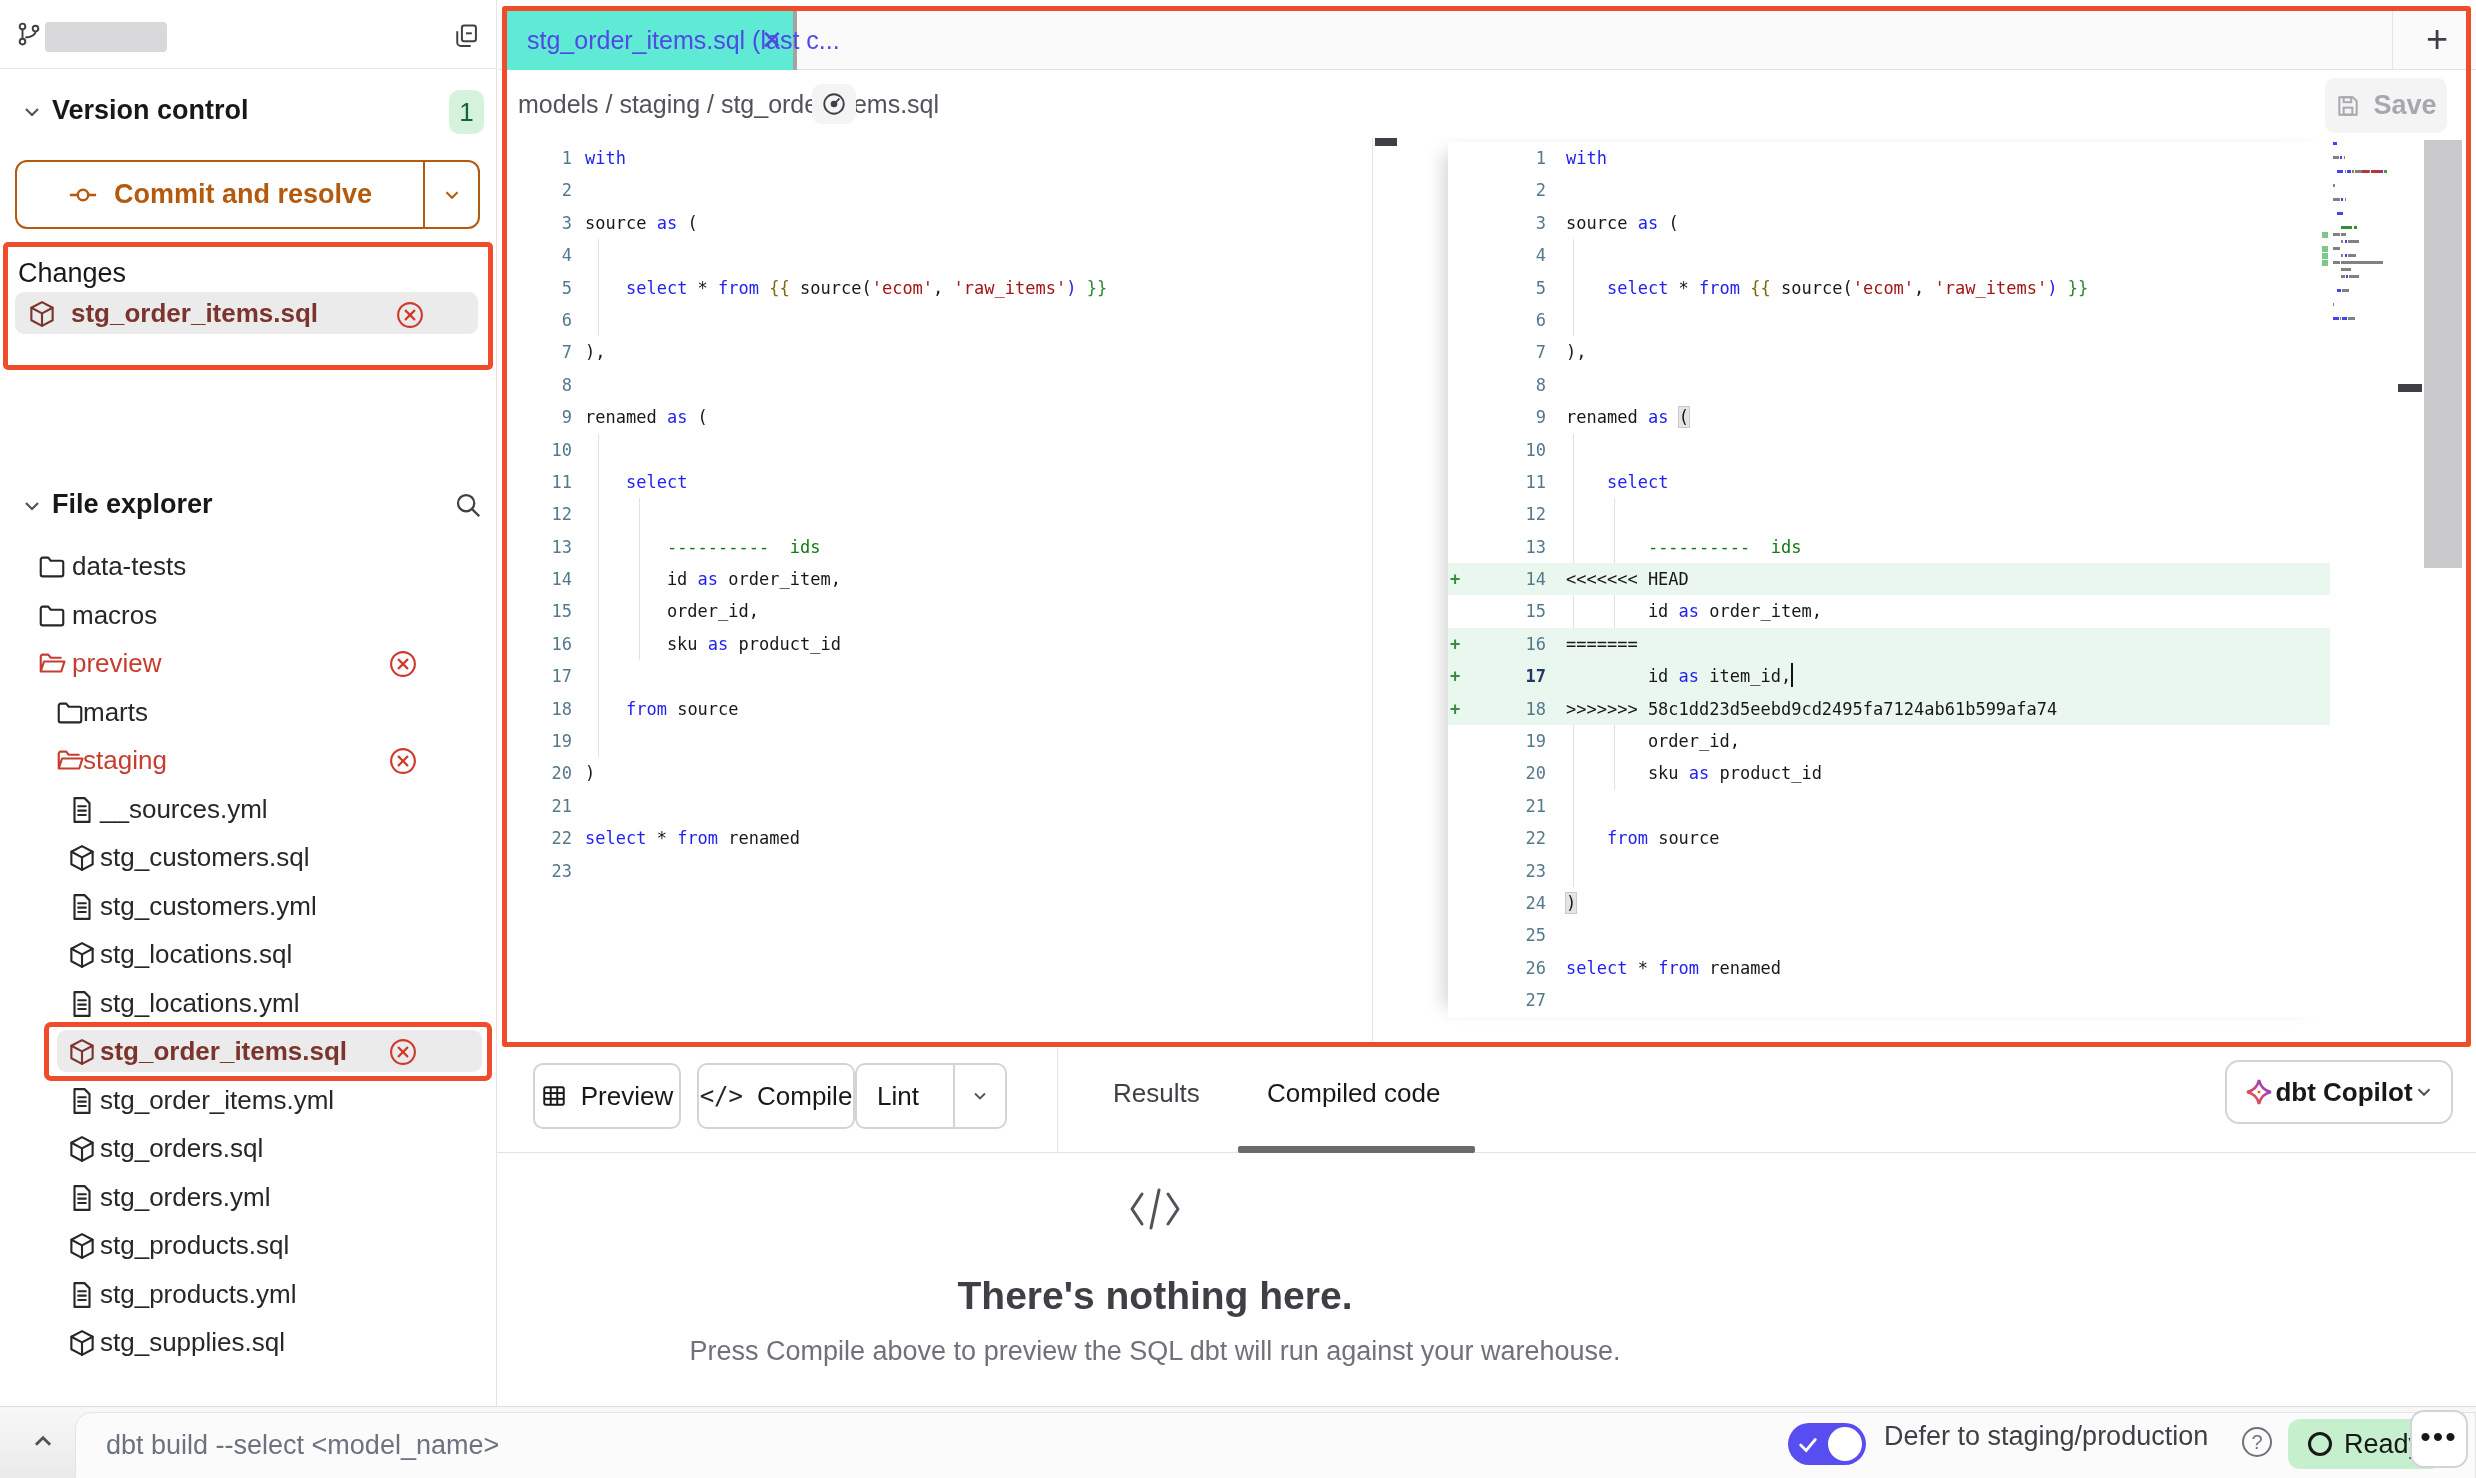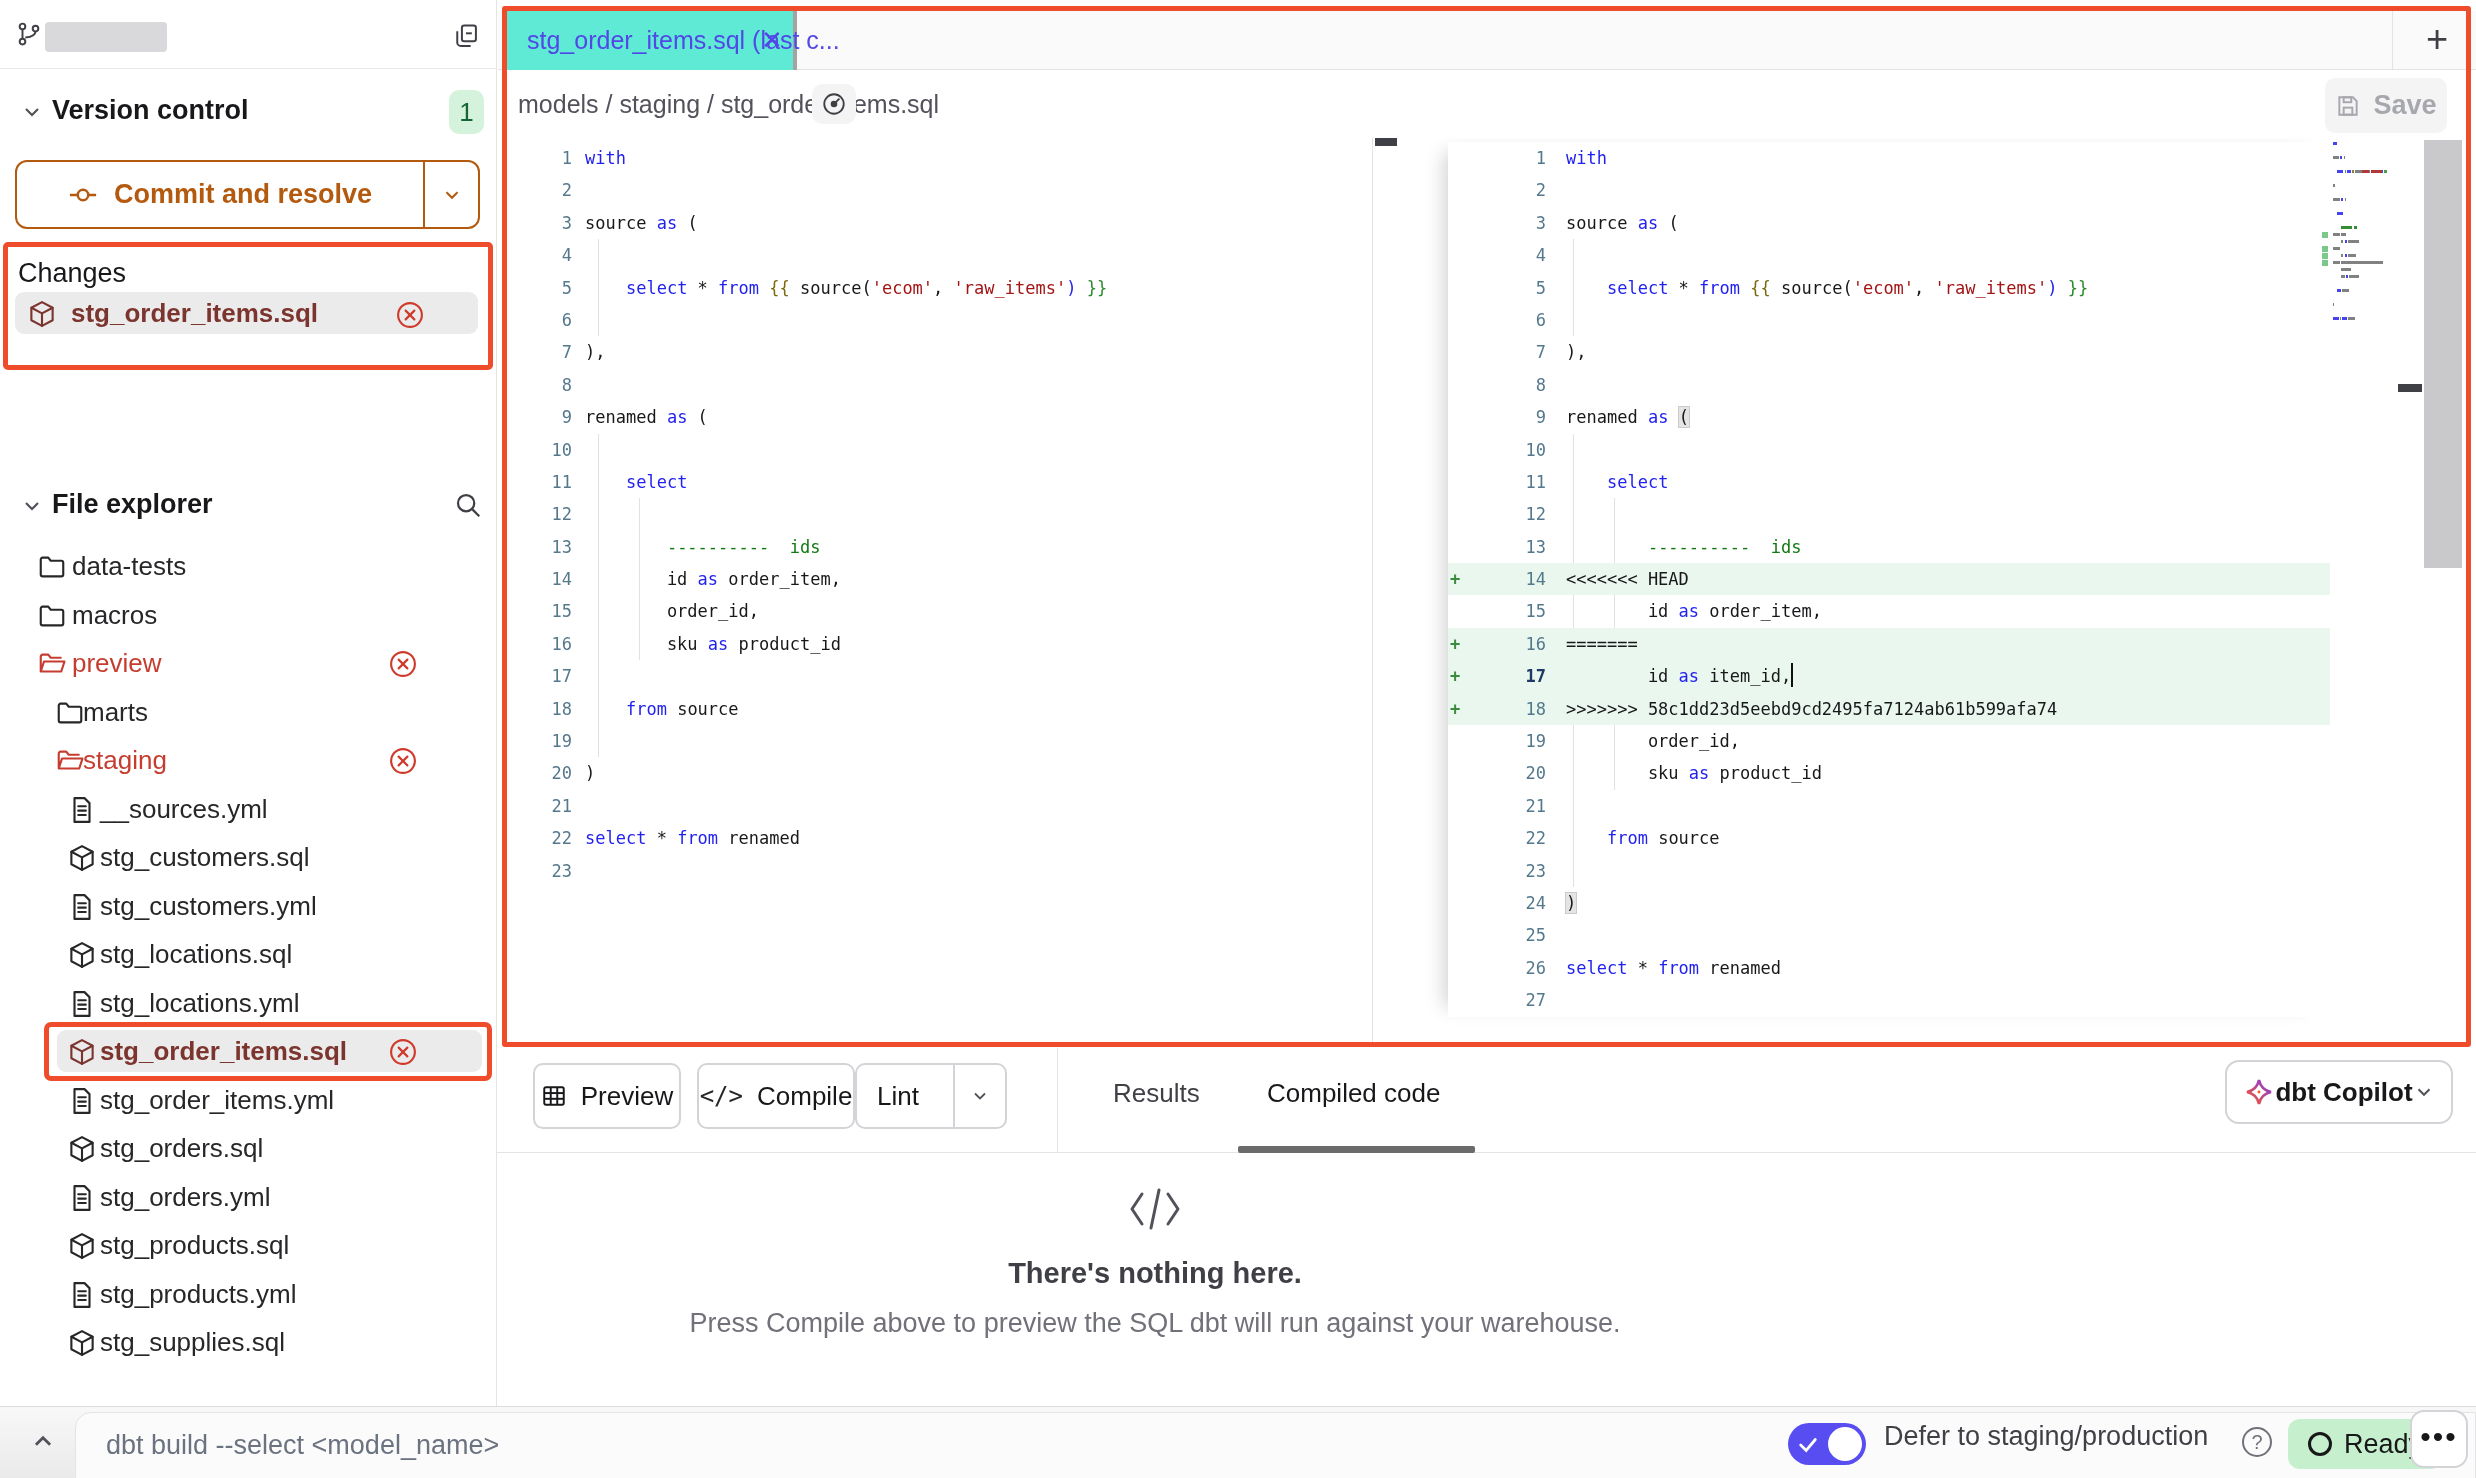--- a/index.html
+++ b/index.html
@@ -120,21 +120,21 @@
   .ptab { position:absolute; top:30px; font-size:26px; color:#3f3f46; cursor:pointer; }
   .ptab-results { left:616px; }
   .ptab-compiled { left:770px; color:#18181b; }
   .ptab-underline { position:absolute; left:741px; top:98px; width:237px; height:7px; background:#6b6b6b; border-radius:2px; }
   .copilot-btn { position:absolute; left:1728px; top:12px; width:228px; height:64px; background:#fff; border:2px solid #d4d4d8; border-radius:14px;
     display:flex; align-items:center; justify-content:center; font-size:26px; font-weight:bold; color:#18181b; cursor:pointer; }
   .copilot-chev { color:#52525b; }
 
   .empty-state { position:absolute; left:158px; top:138px; width:1000px; text-align:center; }
   .empty-icon { margin:0 auto; color:#52525b; }
-  .empty-title { margin-top:25px; font-size:29px; font-weight:bold; color:#3f3f46; }
+  .empty-title { margin-top:42px; font-size:39px; font-weight:bold; color:#3f3f46; }
   .empty-sub { margin-top:18px; font-size:27px; color:#71717a; }
 
   
   .status-bar { position:absolute; left:0; top:1406px; width:2476px; height:72px;
     background:linear-gradient(#f8f8f8,#eaeaea); border-top:1px solid #dcdcdc; }
   .collapse-chev { position:absolute; left:26px; top:18px; color:#52525b; cursor:pointer; }
   .cmd-input { position:absolute; left:75px; top:5px; width:2401px; height:67px; background:#fbfbfb;
     border:1px solid #e4e4e7; border-radius:16px 0 0 0; cursor:text; }
   .cmd-text { position:absolute; left:30px; top:17px; font-size:27px; color:#6b7280; }
   .defer-toggle { position:absolute; left:1788px; top:1423px; width:78px; height:42px; background:#584df0; border-radius:21px; cursor:pointer; z-index:5; }

